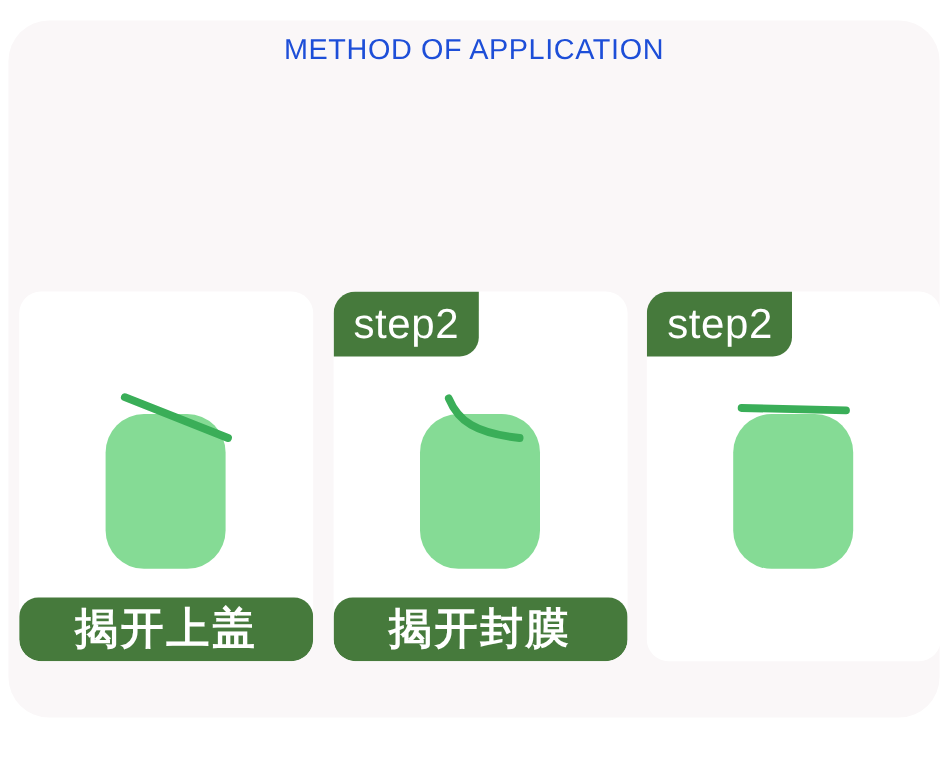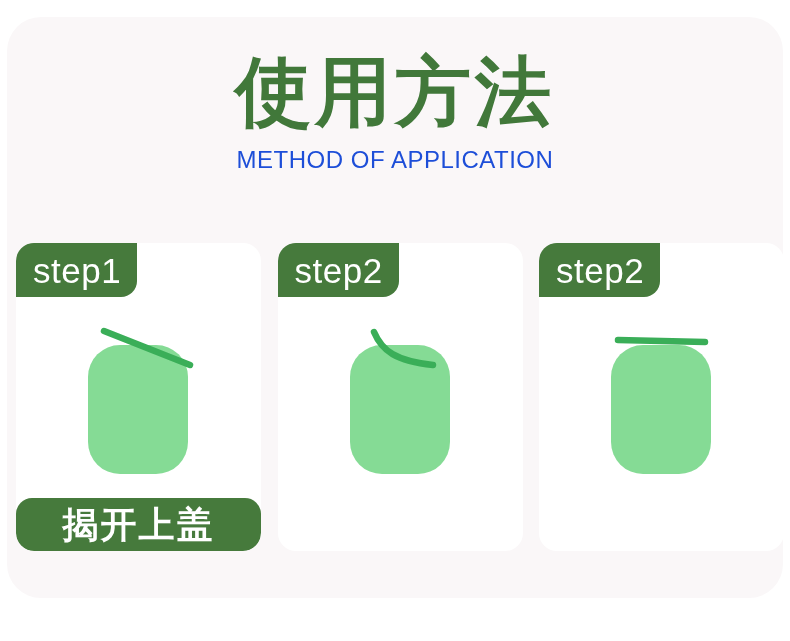--- a/index.html
+++ b/index.html
@@ -141,45 +141,44 @@
     letter-spacing: 2px;
     font-family: "DejaVu Sans", "Liberation Sans", sans-serif;
   }
 </style>
 </head>
 <body>
 
 <div class="page">
 
   <div class="heading">
-    <h1 class="title-cn">使用方法</h1>
     <p class="title-en">METHOD OF APPLICATION</p>
   </div>
 
   <div class="cards">
 
     <div class="card">
-      <div class="badge">step1</div>
       <div class="art">
         <div class="bottle"></div>
         <svg class="lid-wrap" viewBox="0 0 245 201">
           <path class="lid" d="M 88 34 L 174 68"></path>
         </svg>
       </div>
       <div class="footer">揭开上盖</div>
     </div>
 
     <div class="card">
       <div class="badge">step2</div>
       <div class="art">
         <div class="bottle"></div>
         <svg class="lid-wrap" viewBox="0 0 245 201">
           <path class="lid" d="M 96 35 C 104 54, 118 64, 155 68"></path>
         </svg>
       </div>
+      <div class="footer">揭开封膜</div>
     </div>
 
     <div class="card">
       <div class="badge">step2</div>
       <div class="art">
         <div class="bottle"></div>
         <svg class="lid-wrap" viewBox="0 0 245 201">
           <path class="lid" d="M 79 43 L 166 45"></path>
         </svg>
       </div>

